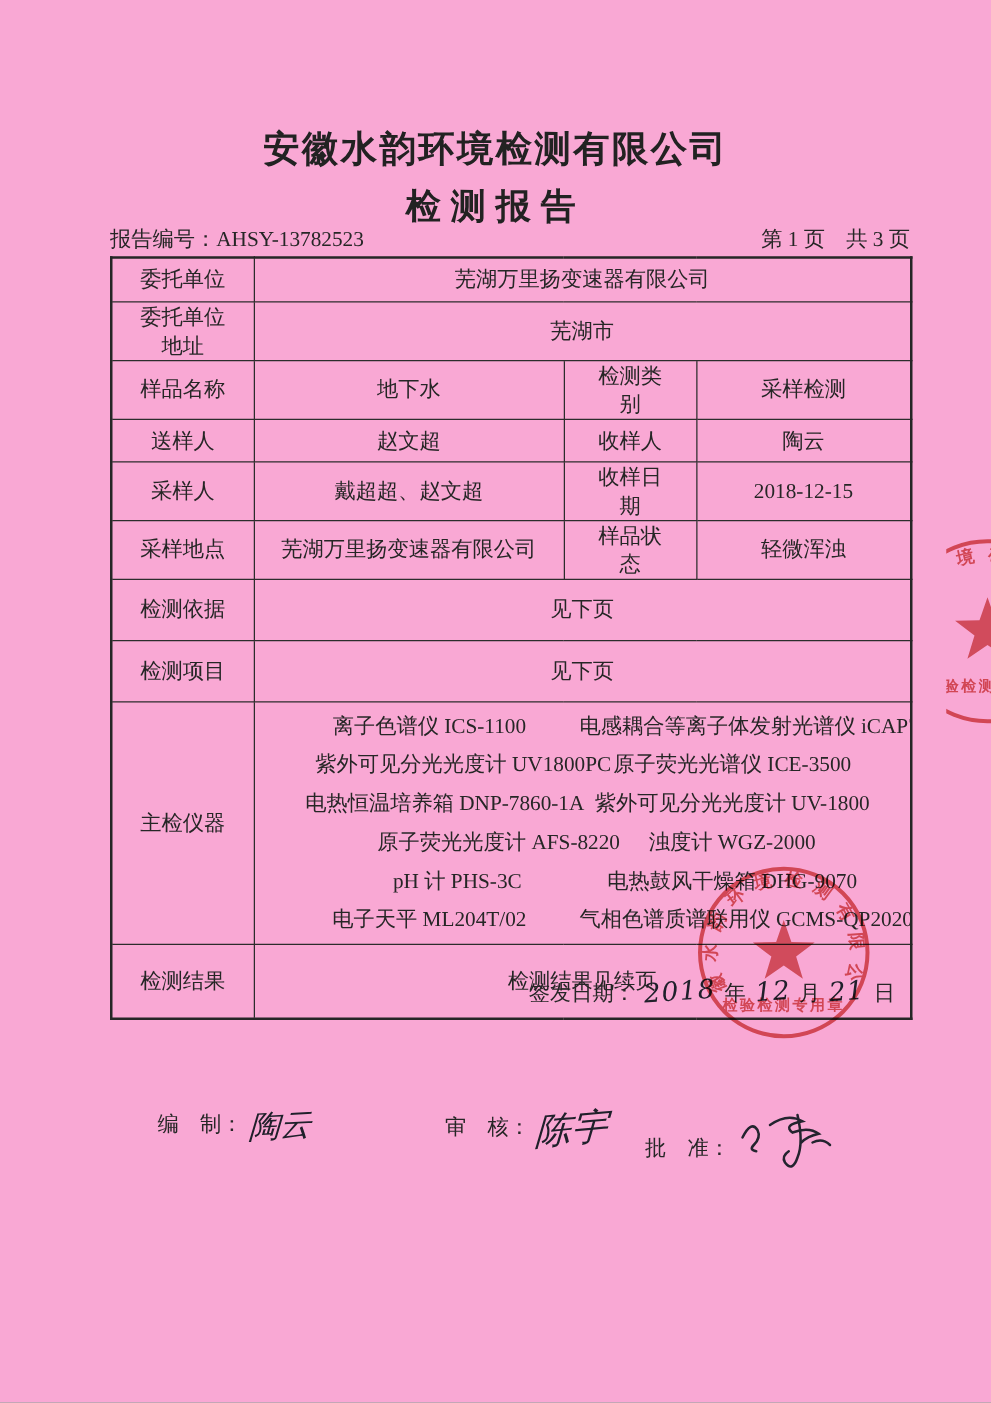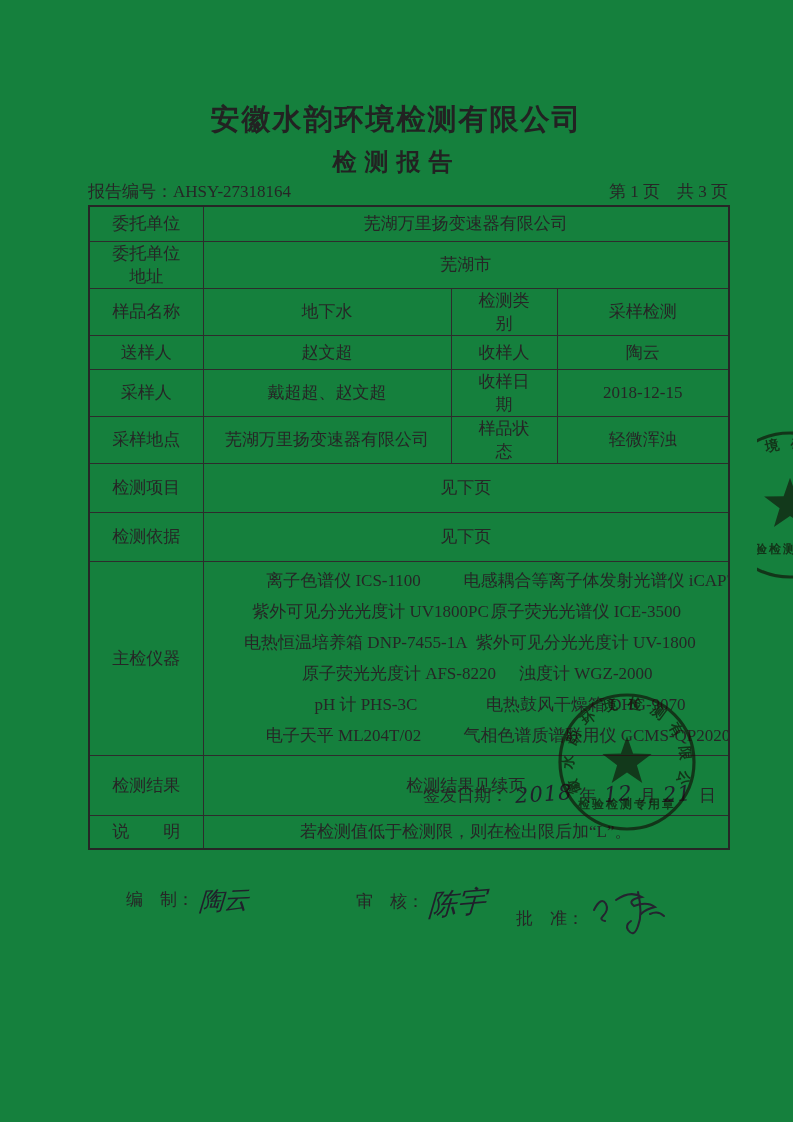--- a/index.html
+++ b/index.html
@@ -1,30 +1,30 @@
 <!DOCTYPE html>
 <html><head>
 <meta charset="utf-8">
 <style>
   html,body{margin:0;padding:0;background:#9a9a9a;}
   .page{
     position:relative; width:793px; height:1122px; margin:0 auto;
-    background:#15803d; overflow:hidden;
+    background:#f9a8d4; overflow:hidden;
     font-family:"Liberation Serif","DejaVu Serif",serif;
     color:#262626;
   }
   .company-title{
     position:absolute; top:100px; left:0; width:100%;
     text-align:center; font-family:"Liberation Sans","DejaVu Sans",sans-serif;
     font-size:29px; font-weight:bold; letter-spacing:2px; color:#222;
   }
   .report-title{
     position:absolute; top:146px; left:0; width:100%;
     text-align:center; font-family:Liberation Serif, serif;
-    font-size:24px; font-weight:bold; letter-spacing:8px; color:#222;
+    font-size:28px; font-weight:bold; letter-spacing:8px; color:#222;
   }
   .meta-row{
     position:absolute; top:180px; left:88px; width:640px;
     display:flex; justify-content:space-between; align-items:flex-end;
     font-size:17px;
   }
   table.rpt{
     position:absolute; top:205px; left:88px; width:640px;
     border-collapse:collapse; table-layout:fixed;
     border:2px solid #262626;
@@ -77,21 +77,21 @@
 </style>
 </head>
 <body>
 
 <div class="page">
 
   <div class="company-title">安徽水韵环境检测有限公司</div>
   <div class="report-title">检测报告</div>
 
   <div class="meta-row">
-    <span><span>报告编号：</span><span>AHSY-27318164</span></span>
+    <span><span>报告编号：</span><span>AHSY-13782523</span></span>
     <span>第 1 页　共 3 页</span>
   </div>
 
   <table class="rpt">
     <colgroup>
         <col style="width:114px">
         <col style="width:248px">
         <col style="width:106px">
         <col style="width:172px">
       </colgroup>
@@ -122,56 +122,52 @@
       <td>收样日期</td>
       <td>2018-12-15</td>
     </tr>
     <tr class="r35">
       <td>采样地点</td>
       <td>芜湖万里扬变速器有限公司</td>
       <td>样品状态</td>
       <td>轻微浑浊</td>
     </tr>
     <tr class="r49">
+      <td>检测依据</td>
+      <td colspan="3" class="left">见下页</td>
+    </tr>
+    <tr class="r49">
       <td>检测项目</td>
-      <td colspan="3" class="left">见下页</td>
-    </tr>
-    <tr class="r49">
-      <td>检测依据</td>
       <td colspan="3" class="left">见下页</td>
     </tr>
     <tr class="r194">
       <td>主检仪器</td>
       <td colspan="3" class="instr">
         <div class="instr-line"><span class="il">离子色谱仪 ICS-1100</span><span class="ir">电感耦合等离子体发射光谱仪 iCAP7200</span></div>
         <div class="instr-line"><span class="il">紫外可见分光光度计 UV1800PC</span><span class="ir">原子荧光光谱仪 ICE-3500</span></div>
-        <div class="instr-line"><span class="il">电热恒温培养箱 DNP-7455-1A</span><span class="ir">紫外可见分光光度计 UV-1800</span></div>
+        <div class="instr-line"><span class="il">电热恒温培养箱 DNP-7860-1A</span><span class="ir">紫外可见分光光度计 UV-1800</span></div>
         <div class="instr-line"><span class="il">原子荧光光度计 AFS-8220</span><span class="ir">浊度计 WGZ-2000</span></div>
         <div class="instr-line"><span class="il">pH 计 PHS-3C</span><span class="ir">电热鼓风干燥箱 DHG-9070</span></div>
         <div class="instr-line"><span class="il">电子天平 ML204T/02</span><span class="ir">气相色谱质谱联用仪 GCMS-QP2020</span></div>
       </td>
     </tr>
     <tr class="r60">
       <td>检测结果</td>
       <td colspan="3" class="left resultcell">
         <div>检测结果见续页</div>
         <div class="signline">
           <span>签发日期：</span>
           <span class="hw hw-date">2018</span>
           <span>年</span>
           <span class="hw hw-date">12</span>
           <span>月</span>
           <span class="hw hw-date">21</span>
           <span>日</span>
         </div>
       </td>
-    </tr>
-    <tr class="r34">
-      <td>说　　明</td>
-      <td colspan="3" class="left">若检测值低于检测限，则在检出限后加“L”。</td>
     </tr>
   </tbody>
     </table>
 
   <div class="footer">
     <span class="sig-group sig-prepared">
       <span>编　制：</span><span class="hw hw-name">陶云</span>
     </span>
     <span class="sig-group sig-reviewed">
       <span>审　核：</span><span class="hw hw-name-big">陈宇</span>

